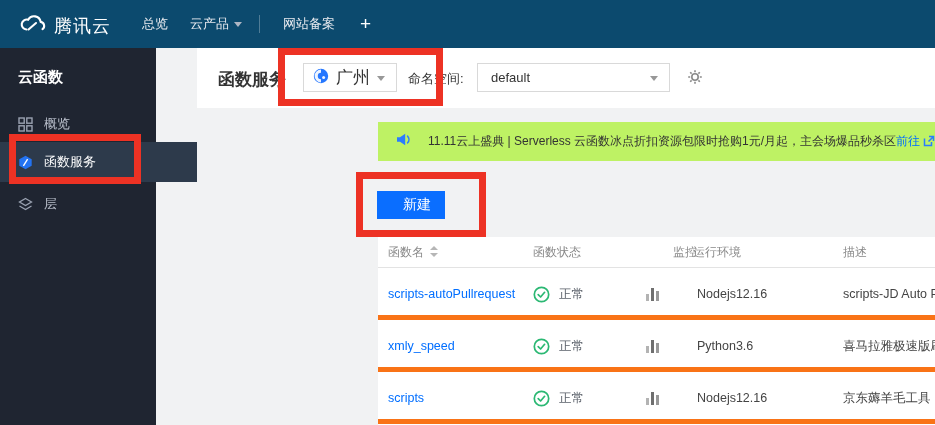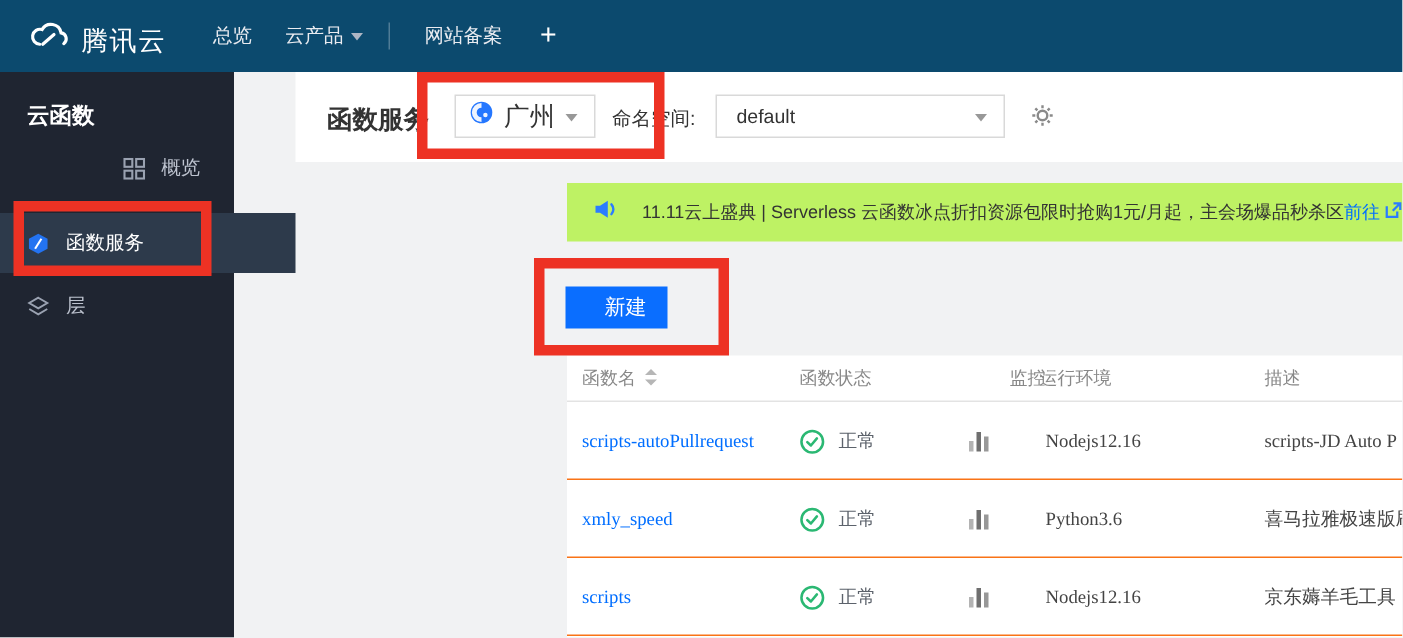--- a/index.html
+++ b/index.html
@@ -49,21 +49,21 @@
 
   
   .table-card { position:absolute; left:378px; top:237px; width:557px; height:188px; background:#ffffff; overflow:hidden; z-index:1; }
   .thead { position:relative; height:31px; border-bottom:1px solid #e3e3e3; }
   .thead .th { position:absolute; top:0; line-height:31px; font-size:12px; color:#888; white-space:nowrap; }
   .th-name { left:10px; } .th-status { left:155px; } .th-monitor { left:267px;margin-left:28px; } .th-runtime { left:315px; } .th-desc { left:465px; }
   .sort-icon { position:absolute; left:52px; top:9px; width:8px; }
   .sort-icon i { display:block; width:0; height:0; border-left:4px solid transparent; border-right:4px solid transparent; }
   .sort-up { border-bottom:4.5px solid #b6b6b6; margin-bottom:2.5px; }
   .sort-down { border-top:4.5px solid #b6b6b6; }
-  .trow { position:relative; height:52px; border-bottom:1px solid #f97316;font-family:Liberation Serif, serif; }
+  .trow { position:relative; height:52px; border-bottom:5px solid #f97316; }
   .trow .td { position:absolute; top:0; height:52px; display:flex; align-items:center; white-space:nowrap; }
   .td-name { left:10px; font-size:12.5px; color:#006eff; cursor:pointer; }
   .td-status { left:155px; gap:9px; font-size:12.5px; color:#5c626b; }
   .td-monitor { left:268px; cursor:pointer; }
   .td-runtime { left:319px; font-size:12.5px; color:#444; }
   .td-desc { left:465px; font-size:12.5px; color:#444; }
   .bars { display:flex; align-items:flex-end; gap:2px; height:14px; }
   .bars i { display:block; width:3px; }
   .bars .b1 { height:7px; background:#b3b3b3; }
   .bars .b2 { height:13px; background:#6f6f6f; }
@@ -91,21 +91,21 @@
   <span class="topnav-item nav-overview">总览</span>
   <span class="topnav-item nav-products"><span>云产品</span><i class="nav-chevron"></i></span>
   <span class="topnav-divider"></span>
   <span class="topnav-item nav-icp">网站备案</span>
   <span class="topnav-item nav-add">+</span>
 </div>
 
 <div class="sidebar">
   <div class="sidebar-title">云函数</div>
 
-  <div class="side-item" style="top:44px;justify-content:center;">
+  <div class="side-item" style="top:56px;">
     <span class="icon">
       <svg width="15" height="15" viewBox="0 0 15 15">
         <rect x="1" y="1" width="5.2" height="5.2" fill="none" stroke="#9aa2b1" stroke-width="1.4"></rect>
         <rect x="8.8" y="1" width="5.2" height="5.2" fill="none" stroke="#9aa2b1" stroke-width="1.4"></rect>
         <rect x="1" y="8.8" width="5.2" height="5.2" fill="none" stroke="#9aa2b1" stroke-width="1.4"></rect>
         <rect x="8.8" y="8.8" width="5.2" height="5.2" fill="none" stroke="#9aa2b1" stroke-width="1.4"></rect>
       </svg>
     </span>
     <span>概览</span>
   </div>

